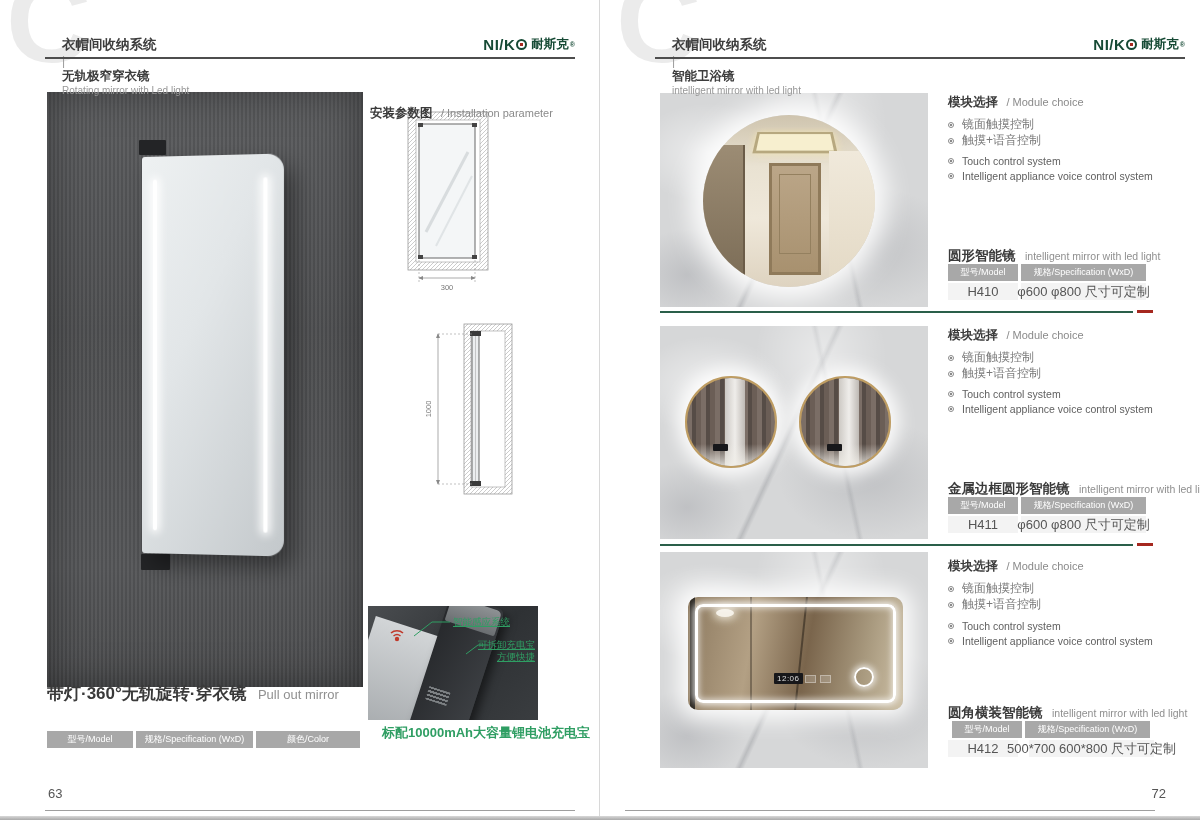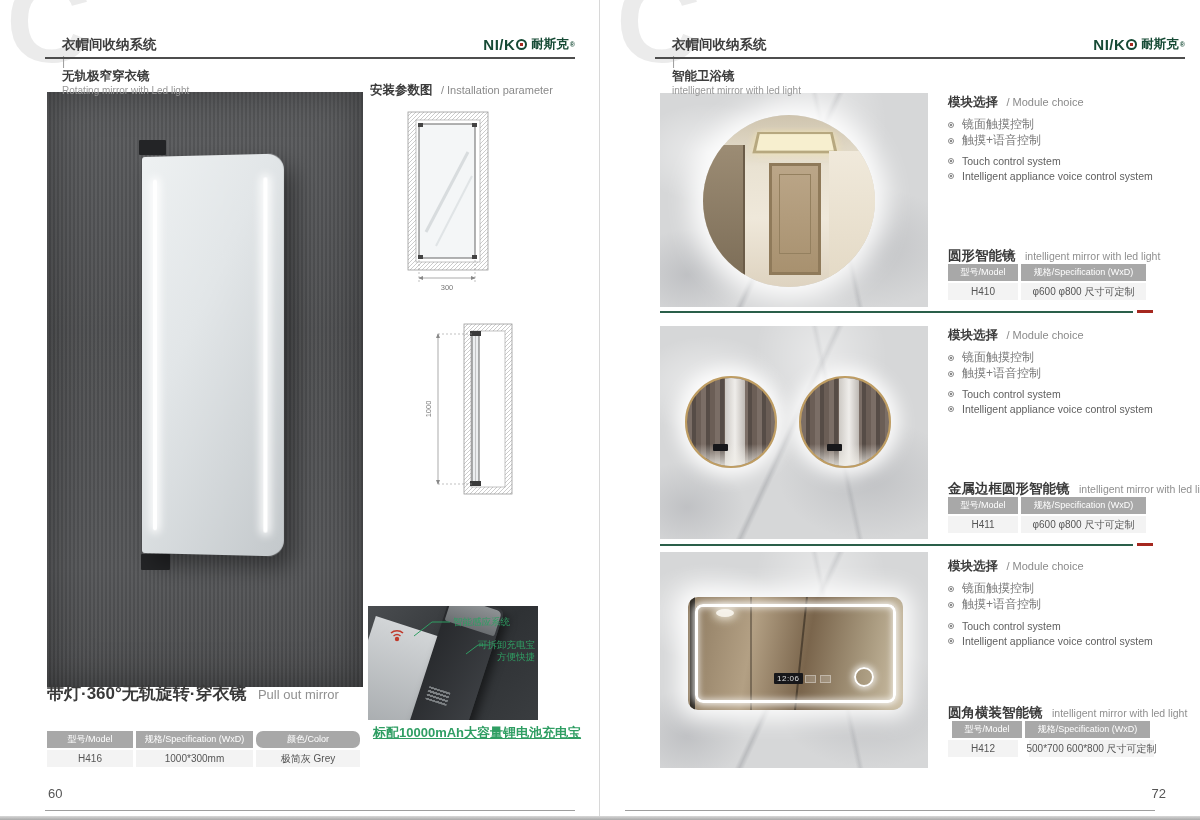--- a/index.html
+++ b/index.html
@@ -56,21 +56,21 @@
          background:radial-gradient(circle,#8a8a8a 0 1px, transparent 1.6px);
          display:inline-block; flex:none; margin-right:8px; }
   .b-cn { font-size:12px; color:#7a7a7a; }
   .b-en { font-size:10.5px; color:#606060; }
 
   
   .tbl { display:flex; flex-direction:column; gap:2px;align-items:center; }
   .trow { display:flex; gap:3px; }
   .cell { display:flex; align-items:center; justify-content:center; white-space:nowrap; }
   .hcell { background:#a8a8a8; color:#ffffff; font-size:9px; height:17px; }
-  .dcell { background:#f3f3f3; color:#555555; font-size:10px; height:17px; }
+  .dcell { background:#f3f3f3; color:#555555; font-size:13px; height:17px; }
 
   
   .marble {
     background-color:#d6d7d8;
     background-image:
       radial-gradient(ellipse 120px 80px at 18% 28%, rgba(255,255,255,0.55), transparent 62%),
       radial-gradient(ellipse 150px 100px at 78% 72%, rgba(158,160,165,0.38), transparent 60%),
       radial-gradient(ellipse 110px 140px at 60% 15%, rgba(255,255,255,0.45), transparent 60%),
       radial-gradient(ellipse 90px 70px at 10% 85%, rgba(150,152,158,0.35), transparent 65%),
       linear-gradient(115deg, transparent 47.5%, rgba(125,128,134,0.30) 48.8%, transparent 50.2%),
@@ -83,21 +83,21 @@
   .inner-frame { position:absolute; left:7px; top:7px; right:7px; bottom:7px;
                  border:3px solid #ffffff; border-radius:8px;
                  box-shadow:0 0 7px 2px rgba(255,255,255,0.85), inset 0 0 6px 1px rgba(255,255,255,0.7); }
 
   
   .div-green { height:2px; background:#2a5f4a; }
   .div-red { height:3px; background:#a5281f; }
 
   
   .battery-img { background:linear-gradient(135deg,#4a4d50,#2e3134 55%,#3a3d40); overflow:hidden; }
-  .callout { color:#2f9e63; font-size:9.5px; white-space:nowrap; z-index:3; }
+  .callout { color:#2f9e63; font-size:9.5px; white-space:nowrap; z-index:3;text-decoration:underline; }
   .caption-green { color:#2f9e63; font-size:13px; font-weight:bold; white-space:nowrap; }
 
   .pagenum { font-size:13px; color:#555555; }
   .footer-line { height:1px; background:#9e9e9e; }
   .page-sep { width:1px; background:#d8d8d8; }
   .bottom-edge { background:linear-gradient(180deg,#d8d8d8,#a9a9a9); }
 
   .clock-badge { background:#17171a; color:#dddddd; font-size:8px; padding:1px 3px; border-radius:1px; letter-spacing:0.5px; }
 </style>
 </head>
@@ -125,21 +125,21 @@
 
     <div class="abs panel" style="left:47px;top:92px;width:316px;height:595px;">
       <div class="abs bracket" style="left:92px;top:48px;width:27px;height:15px;"></div>
       <div class="abs bracket" style="left:94px;top:462px;width:29px;height:16px;"></div>
       <div class="abs mirror-body" style="left:95px;top:65px;width:140px;height:396px;">
         <div class="abs led-strip" style="left:11px;top:23px;height:350px;"></div>
         <div class="abs led-strip" style="left:120px;top:23px;height:350px;"></div>
       </div>
     </div>
 
-    <div class="abs sec-title" style="left:370px;top:80px;">
+    <div class="abs sec-title" style="left:370px;top:103px;">
       <span class="cn">安装参数图</span>
       <span class="en">/ Installation parameter</span>
     </div>
 
     <svg class="abs" style="left:406px;top:110px;" width="92" height="182" viewBox="0 0 92 182">
       <defs>
         <pattern id="hatch1" patternUnits="userSpaceOnUse" width="4" height="4">
           <path d="M0,4 l4,-4" stroke="#a9a9a9" stroke-width="0.6"></path>
         </pattern>
         <marker id="ar1" markerWidth="7" markerHeight="6" refX="6" refY="3" orient="auto-start-reverse">
@@ -196,41 +196,36 @@
       <svg class="abs" style="left:0;top:0;" width="170" height="114" viewBox="0 0 170 114">
         <polyline points="46,30 64,16 82,16" stroke="#2f9e63" stroke-width="1" fill="none"></polyline>
         <polyline points="98,48 110,39 120,39" stroke="#2f9e63" stroke-width="1" fill="none"></polyline>
       </svg>
       <div class="abs callout" style="left:85px;top:10px;">智能感应系统</div>
       <div class="abs callout" style="right:3px;top:33px;text-align:right;line-height:12px;">
         <div>可拆卸充电宝</div>
         <div>方便快捷</div>
       </div>
     </div>
-    <div class="abs caption-green" style="left:373px;top:724px;text-decoration:underline;">标配10000mAh大容量锂电池充电宝</div>
+    <div class="abs caption-green" style="left:382px;top:724px;">标配10000mAh大容量锂电池充电宝</div>
 
     <div class="abs big-title" style="left:47px;top:682px;white-space:nowrap;">
       <span class="cn">带灯·360°无轨旋转·穿衣镜</span>
       <span class="en">Pull out mirror</span>
     </div>
 
     <div class="abs tbl" style="left:47px;top:731px;">
       <div class="trow">
         <div class="cell hcell" style="width:86px;">型号/Model</div>
         <div class="cell hcell" style="width:117px;">规格/Specification (WxD)</div>
-        <div class="cell hcell" style="width:104px;border-radius:7px;">颜色/Color</div>
-      </div>
-      <div class="trow">
-        <div class="cell dcell" style="width:86px;">H416</div>
-        <div class="cell dcell" style="width:117px;">1000*300mm</div>
-        <div class="cell dcell" style="width:104px;">极简灰 Grey</div>
-      </div>
-    </div>
-
-    <div class="abs pagenum" style="left:48px;top:786px;">60</div>
+        <div class="cell hcell" style="width:104px;">颜色/Color</div>
+      </div>
+    </div>
+
+    <div class="abs pagenum" style="left:48px;top:786px;">63</div>
     <div class="abs footer-line" style="left:45px;top:810px;width:530px;"></div>
   </div>
 
   <div class="abs" style="left:600px;top:0;width:600px;height:820px;">
     <div class="abs watermark" style="left:16px;top:-38px;">C</div>
 
     <div class="abs hdr" style="left:58px;top:36px;">
       <span class="cat">衣帽间收纳系统</span>
       <span class="sep">|</span>
       <span class="prod">智能卫浴镜</span>

